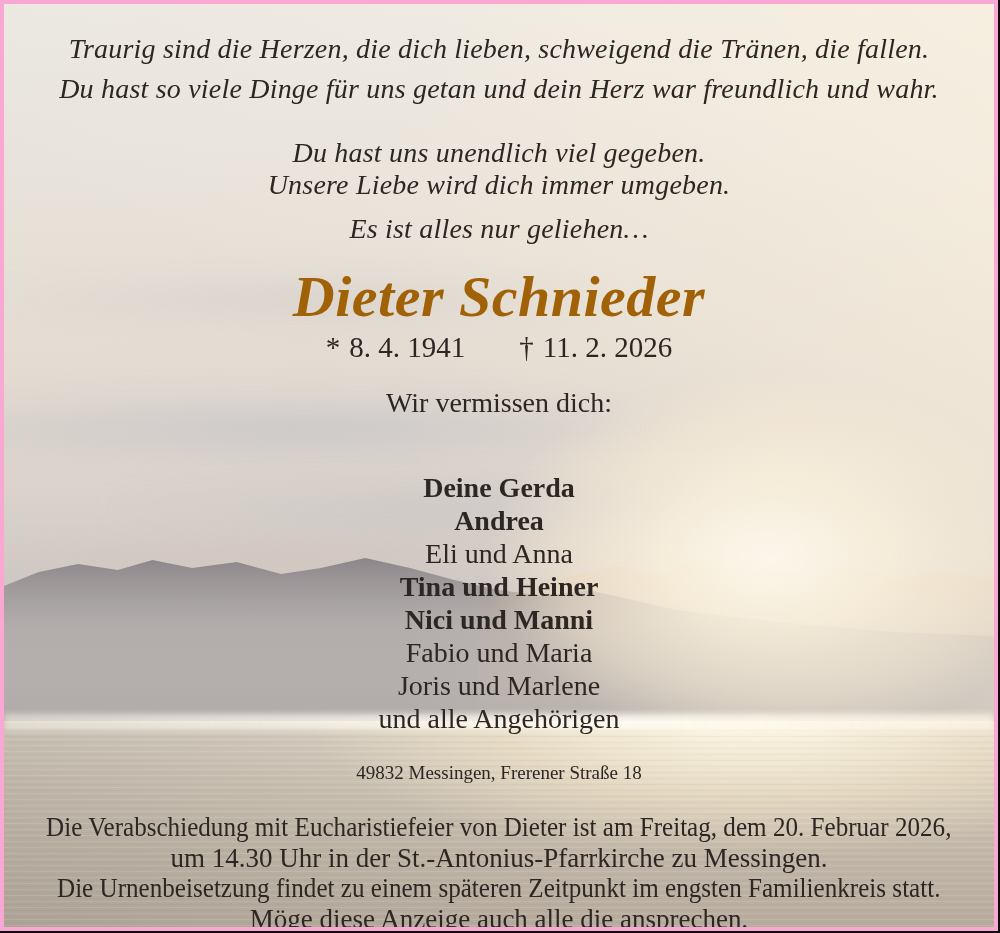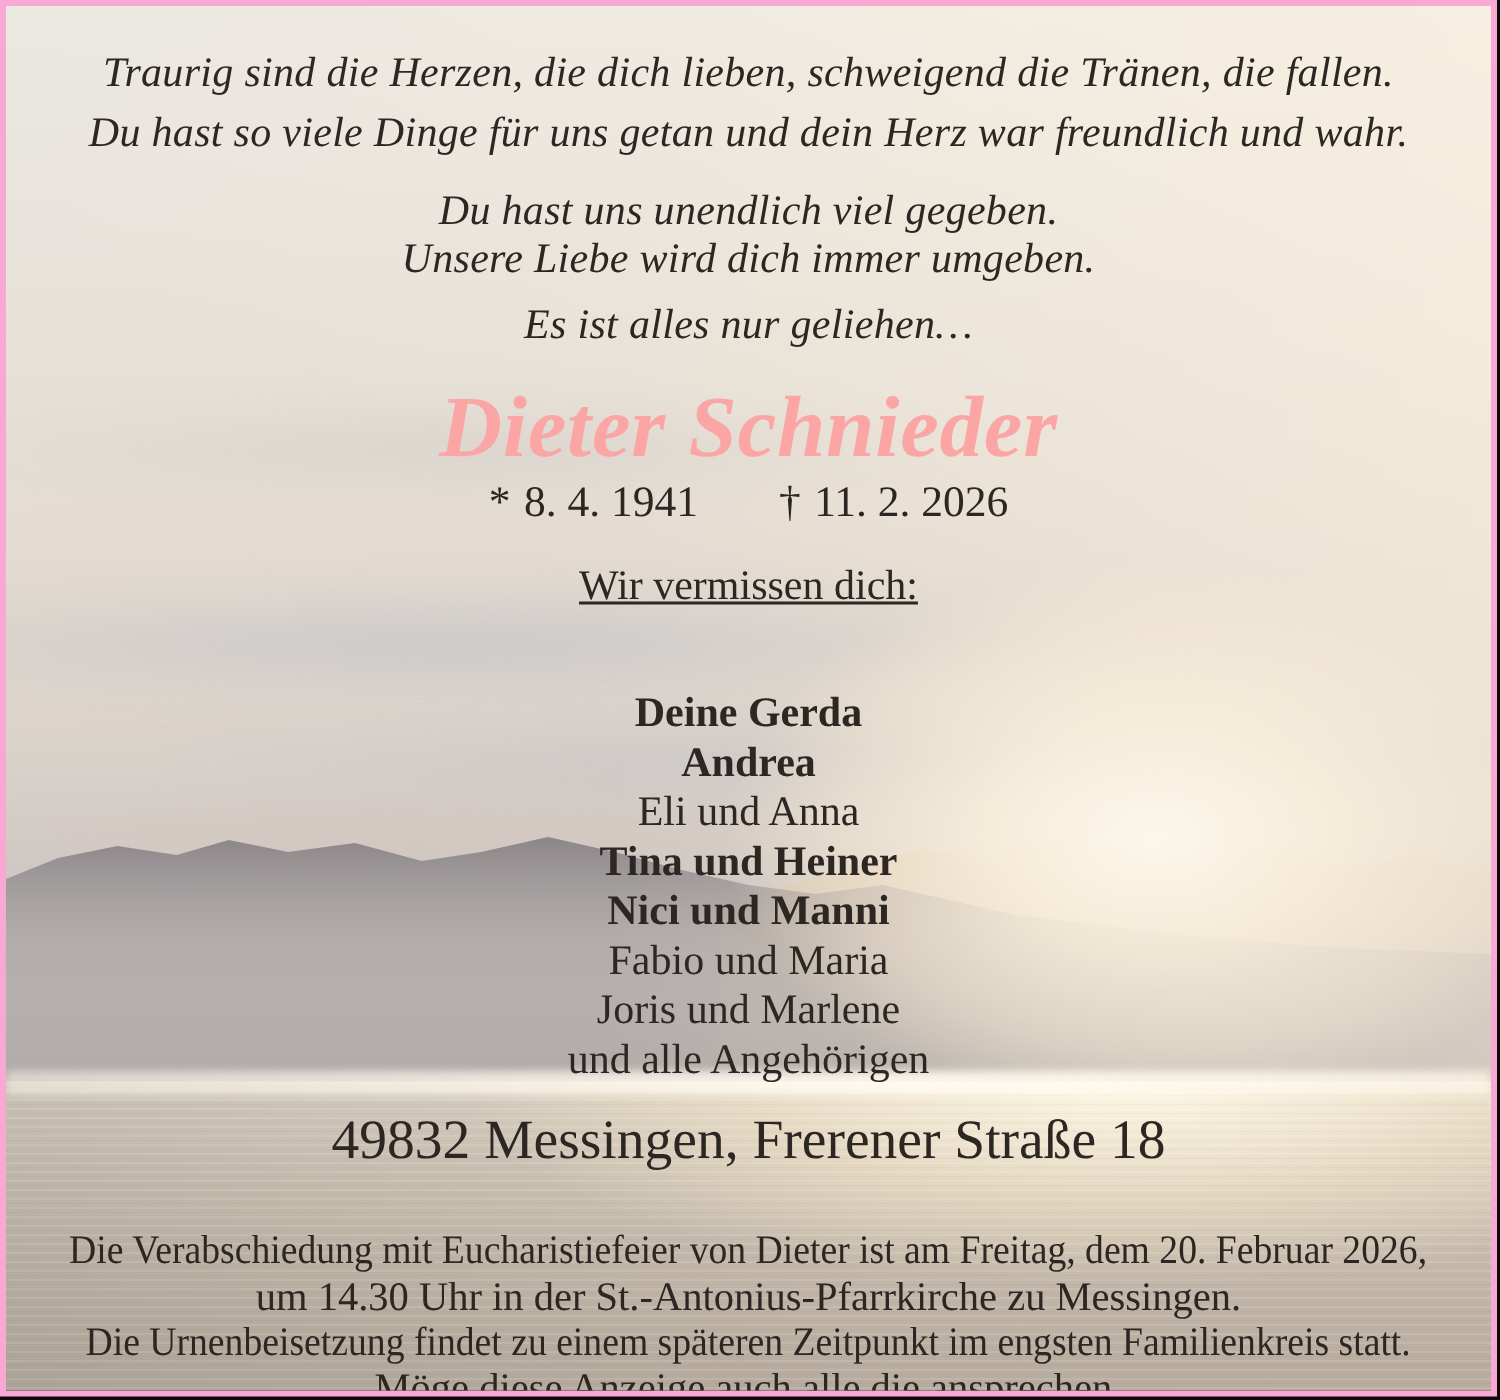--- a/index.html
+++ b/index.html
@@ -70,33 +70,33 @@
     background:linear-gradient(90deg, rgba(250,246,234,0.55) 0%, rgba(255,251,240,0.92) 62%, rgba(252,245,230,0.80) 100%);
     filter:blur(3px);
   }
 
   
   .content{
     position:absolute;inset:0;display:flex;flex-direction:column;align-items:center;
     padding-top:25px;box-sizing:border-box;text-align:center;color:#2c2723;
   }
   .verse{margin:0;font-style:italic;font-size:28px;line-height:40px;letter-spacing:0.2px;}
-  .verse-b{margin-top:16px;line-height:32px;}
+  .verse-b{margin-top:28px;line-height:32px;}
   .verse-c{margin-top:12px;line-height:32px;}
   .deceased-name{
     margin:20px 0 0 0;font-size:58px;line-height:64px;
-    font-weight:bold;font-style:italic;color:#fca5a5;letter-spacing:0.5px;
+    font-weight:bold;font-style:italic;color:#a16207;letter-spacing:0.5px;
   }
   .dates{margin-top:2px;font-size:29px;line-height:32px;display:flex;gap:54px;}
   .date-part .sym{margin-right:9px;}
-  .intro{margin-top:24px;font-size:28px;line-height:32px;text-decoration:underline;}
+  .intro{margin-top:24px;font-size:28px;line-height:32px;}
   .mourners{margin-top:24px;}
   .mourner{margin:0;font-size:28px;line-height:33px;}
   .mourner.bold{font-weight:bold;}
-  .address{margin-top:22px;font-size:37px;line-height:32px;}
+  .address{margin-top:22px;font-size:19px;line-height:32px;}
   .funeral{margin-top:4px;}
   .funeral p{margin:0;font-size:27px;line-height:30.5px;white-space:nowrap;}
   .funeral p.condensed{transform:scaleX(0.93);transform-origin:50% 50%;}
 </style>
 </head>
 <body>
 
 <div class="notice-frame">
 
   <div class="photo">

